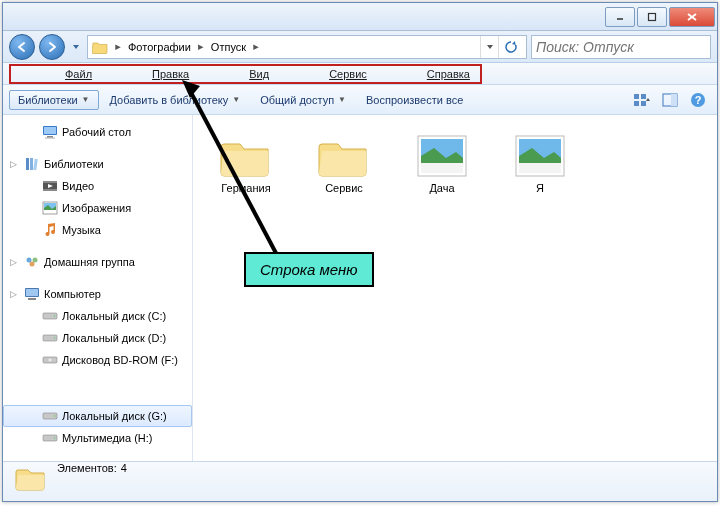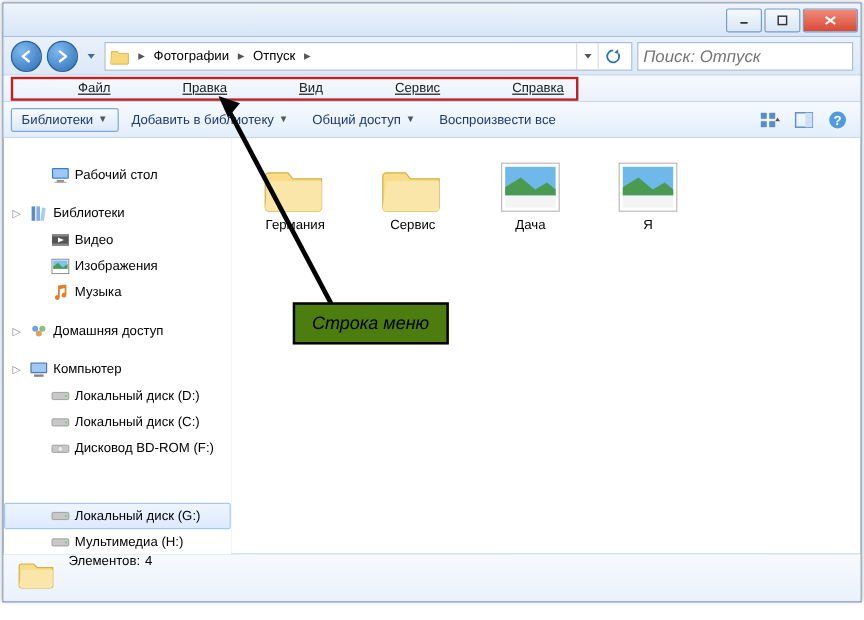--- a/index.html
+++ b/index.html
@@ -34,38 +34,38 @@
 .menuitem { padding: 2px 8px; text-decoration: underline; color: #1a1a1a; cursor: pointer; margin-left: 44px; }
 
 .toolbar { height: 30px; background: linear-gradient(#f6fafe, #e3eefb); border-bottom: 1px solid #c8d8ec; display: flex; align-items: center; padding: 0 6px; font-size: 11px; gap: 2px; }
 .toolbtn { padding: 3px 8px; border: 1px solid transparent; border-radius: 2px; cursor: pointer; display: flex; align-items: center; gap: 4px; color: #1c3a6e; }
 .toolbtn.primary { border: 1px solid #7fa8d6; background: linear-gradient(#f5faff, #dce9f8); }
 .toolbtn .drop { font-size: 8px; color: #555; }
 .toolbar-spacer { flex: 1; }
 .tooliconbtn { width: 26px; height: 22px; display: flex; align-items: center; justify-content: center; cursor: pointer; border-radius: 2px; }
 
 .body { flex: 1; display: flex; overflow: hidden; }
-.sidebar { width: 190px; background: #fff; border-right: 1px solid #dce5f0; overflow-y: auto; padding: 20px 0; font-size: 11px; }
+.sidebar { width: 190px; background: #fff; border-right: 1px solid #dce5f0; overflow-y: auto; padding: 6px 0; font-size: 11px; }
 .side-group { margin-bottom: 10px; }
 .side-item { display: flex; align-items: center; padding: 2px 4px 2px 20px; gap: 4px; cursor: pointer; border: 1px solid transparent; }
 .side-item.child { padding-left: 38px; }
 .side-item.sel { background: linear-gradient(#eef5ff, #dceaff); border: 1px solid #a5c7f2; border-radius: 2px; margin-top: 34px; }
 .side-item .exp { width: 10px; margin-left: -14px; color: #888; font-size: 9px; }
 .side-icon { width: 16px; height: 16px; flex-shrink: 0; }
 
 .content { flex: 1; background: #fff; padding: 14px; display: flex; flex-wrap: wrap; align-content: flex-start; gap: 8px 20px; position: relative; }
 .fileitem { width: 78px; display: flex; flex-direction: column; align-items: center; gap: 4px; cursor: pointer; padding: 4px; border: 1px solid transparent; border-radius: 2px; }
 .fileicon { width: 52px; height: 44px; }
 .filename { font-size: 11px; text-align: center; }
 
 .statusbar { height: 40px; background: linear-gradient(#f7fafd, #e9f1fb); border-top: 1px solid #c8d8ec; display: flex; align-items: flex-start; padding: 0 12px; font-size: 11px; gap: 10px; }
 .statusicon { width: 32px; height: 32px; }
 
 .annotation-arrow { position: absolute; left: 182px; top: 80px; pointer-events: none; z-index: 50; }
-.annotation-box { position: absolute; left: 244px; top: 252px; background: #4d7c0f; border: 2px solid #000; padding: 7px 14px; font-size: 15px; font-style: italic; z-index: 50; }
+.annotation-box { position: absolute; left: 244px; top: 252px; background: #5eead4; border: 2px solid #000; padding: 7px 14px; font-size: 15px; font-style: italic; z-index: 50; }
 
 
 </style>
 </head>
 <body>
 
 <div class="window">
 
   <div class="titlebar">
     <div class="titlebar-spacer"></div>
@@ -237,47 +237,47 @@
       </div>
 
       <div class="side-group">
         <div class="side-item">
           <span class="exp">▷</span>
           <svg class="side-icon" viewBox="0 0 16 16">
               <circle cx="5" cy="6" r="2.5" fill="#6aa8e0"></circle>
               <circle cx="11" cy="6" r="2.5" fill="#8ac080"></circle>
               <circle cx="8" cy="10" r="2.5" fill="#e0a060"></circle>
             </svg>
-          <span>Домашняя доступ</span>
+          <span>Домашняя группа</span>
         </div>
       </div>
 
       <div class="side-group">
         <div class="side-item">
           <span class="exp">▷</span>
           <svg class="side-icon" viewBox="0 0 16 16">
               <rect x="1" y="2" width="14" height="9" rx="1" fill="#4a78b0"></rect>
               <rect x="2" y="3" width="12" height="7" fill="#a0c8f0"></rect>
               <rect x="4" y="12" width="8" height="2" fill="#888"></rect>
             </svg>
           <span>Компьютер</span>
         </div>
         <div class="side-item child">
           <svg class="side-icon" viewBox="0 0 16 16">
               <rect x="1" y="5" width="14" height="6" rx="1" fill="#c8c8c8" stroke="#888" stroke-width="0.6"></rect>
               <circle cx="12.5" cy="8" r="0.8" fill="#6c6"></circle>
             </svg>
+          <span>Локальный диск (C:)</span>
+        </div>
+        <div class="side-item child">
+          <svg class="side-icon" viewBox="0 0 16 16">
+              <rect x="1" y="5" width="14" height="6" rx="1" fill="#c8c8c8" stroke="#888" stroke-width="0.6"></rect>
+              <circle cx="12.5" cy="8" r="0.8" fill="#6c6"></circle>
+            </svg>
           <span>Локальный диск (D:)</span>
-        </div>
-        <div class="side-item child">
-          <svg class="side-icon" viewBox="0 0 16 16">
-              <rect x="1" y="5" width="14" height="6" rx="1" fill="#c8c8c8" stroke="#888" stroke-width="0.6"></rect>
-              <circle cx="12.5" cy="8" r="0.8" fill="#6c6"></circle>
-            </svg>
-          <span>Локальный диск (C:)</span>
         </div>
         <div class="side-item child">
           <svg class="side-icon" viewBox="0 0 16 16">
               <rect x="1" y="5" width="14" height="6" rx="1" fill="#c8c8c8" stroke="#888" stroke-width="0.6"></rect>
               <circle cx="8" cy="8" r="2.2" fill="#e8e8e8" stroke="#aaa" stroke-width="0.5"></circle>
             </svg>
           <span>Дисковод BD-ROM (F:)</span>
         </div>
         <div class="side-item child sel">
           <svg class="side-icon" viewBox="0 0 16 16">

